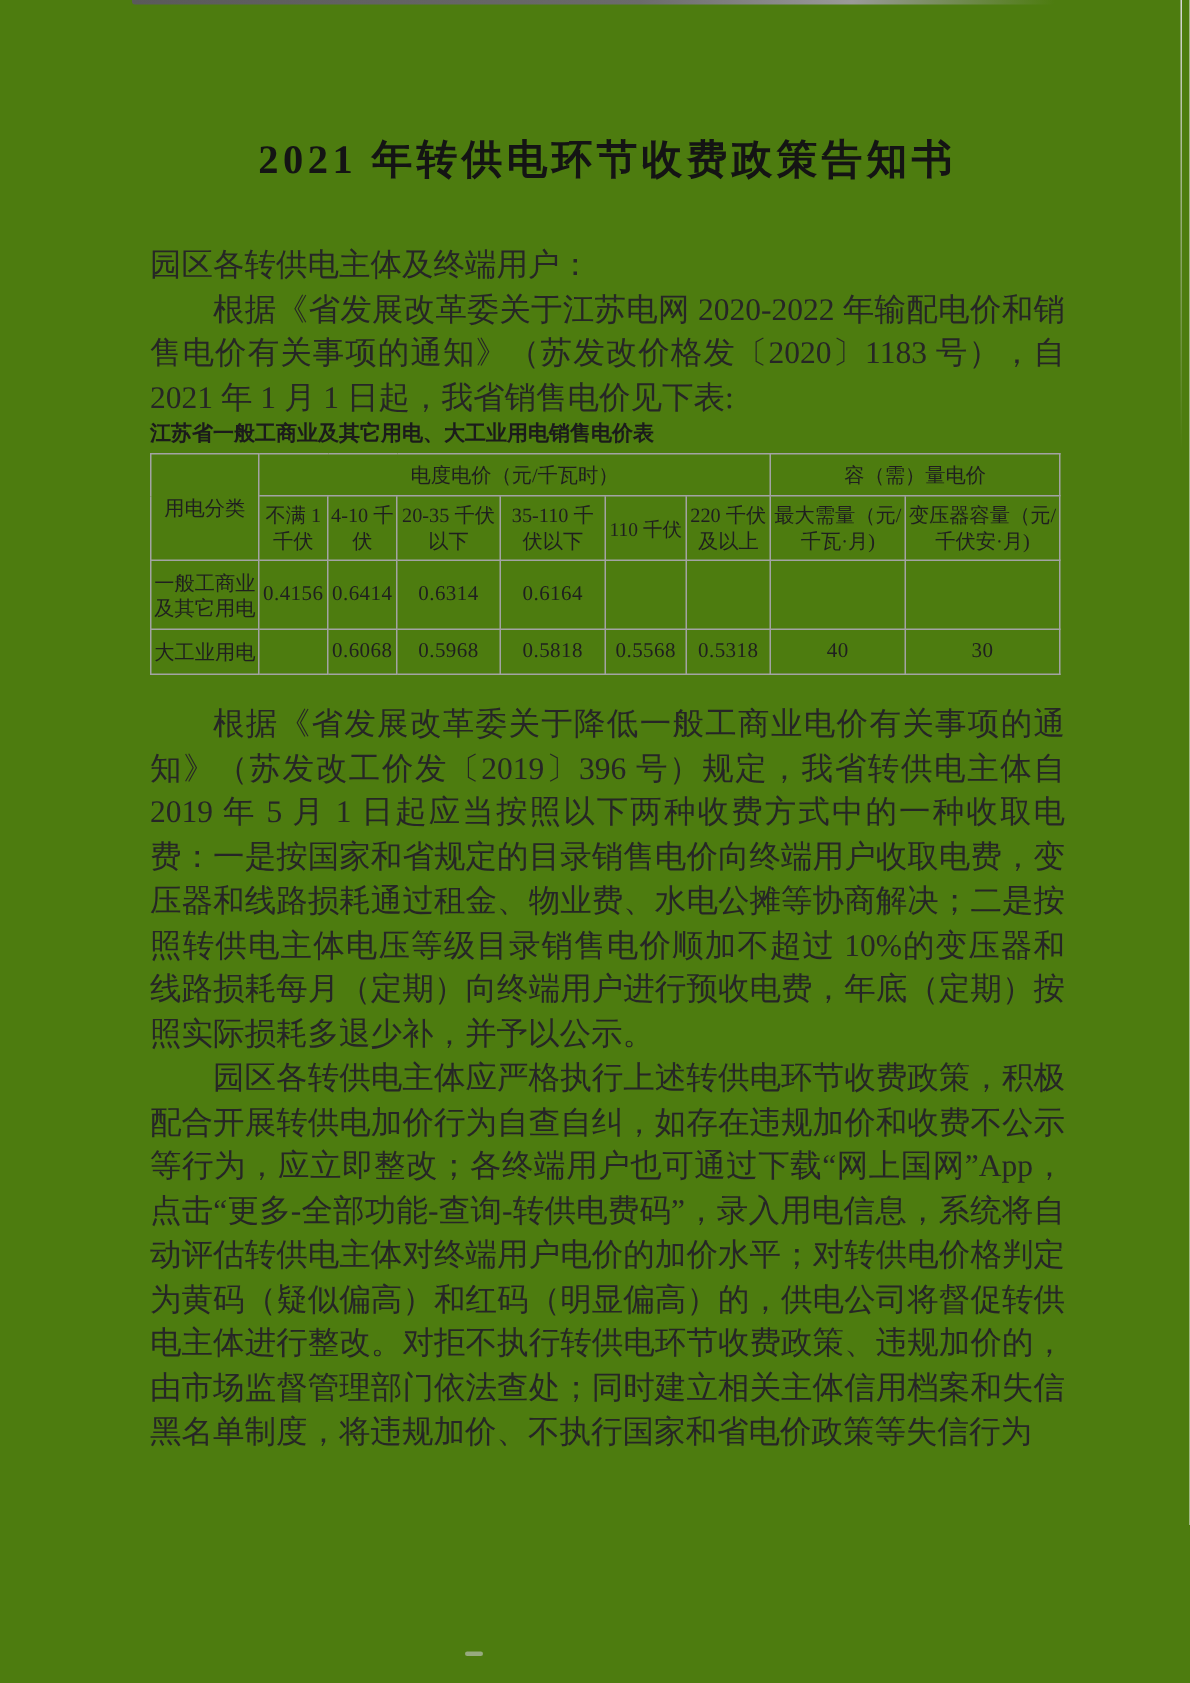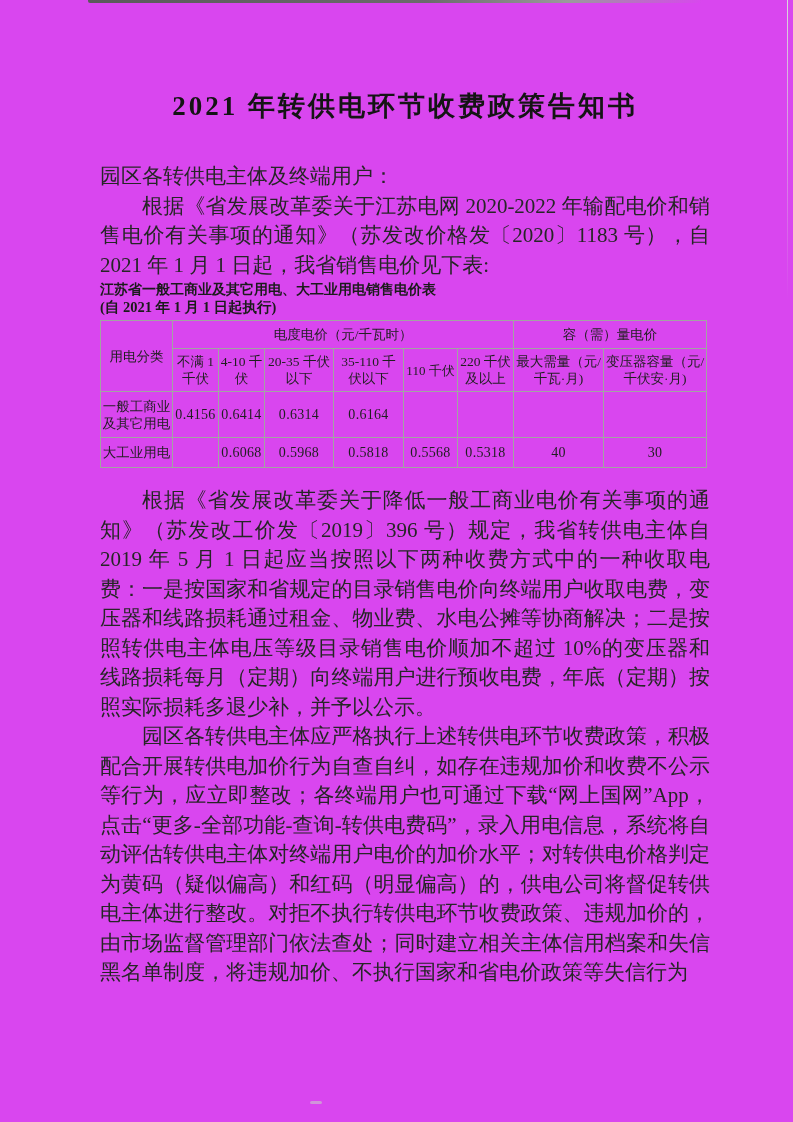--- a/index.html
+++ b/index.html
@@ -1,21 +1,21 @@
 <!DOCTYPE html>
 <html><head>
 <meta charset="utf-8">
 <style>
   html, body { margin: 0; padding: 0; background: #e9e9e9; }
   .page {
     position: relative;
     width: 793px;
     height: 1122px;
     margin: 0 auto;
-    background: #d946ef;
+    background: #4d7c0f;
     box-sizing: border-box;
     padding: 86px 83px 0 100px;
     font-family: "Liberation Serif", "DejaVu Serif", serif;
     color: #262626;
     overflow: hidden;
   }
   
   .scan-top {
     position: absolute; top: 0; left: 88px; width: 615px; height: 3px;
     background: linear-gradient(90deg, #5a5a5a 0%, #6b6b6b 55%, #9a9a9a 78%, rgba(160,160,160,0) 100%);
@@ -91,21 +91,20 @@
   <div class="scan-smudge"></div>
 
   <h1 class="doc-title">2021 年转供电环节收费政策告知书</h1>
 
   <p class="salutation">园区各转供电主体及终端用户：</p>
 
   <p class="body-par">根据《省发展改革委关于江苏电网 2020-2022 年输配电价和销售电价有关事项的通知》（苏发改价格发〔2020〕1183 号），自 2021 年 1 月 1 日起，我省销售电价见下表:</p>
 
   <div class="table-caption">
     <div class="cap1">江苏省一般工商业及其它用电、大工业用电销售电价表</div>
-    <div class="cap2">(自 2021 年 1 月 1 日起执行)</div>
   </div>
 
   <table class="price">
     <colgroup>
       <col style="width:72px">
         <col style="width:46px">
         <col style="width:46px">
       <col style="width:69px">
         <col style="width:70px">
         <col style="width:54px">

